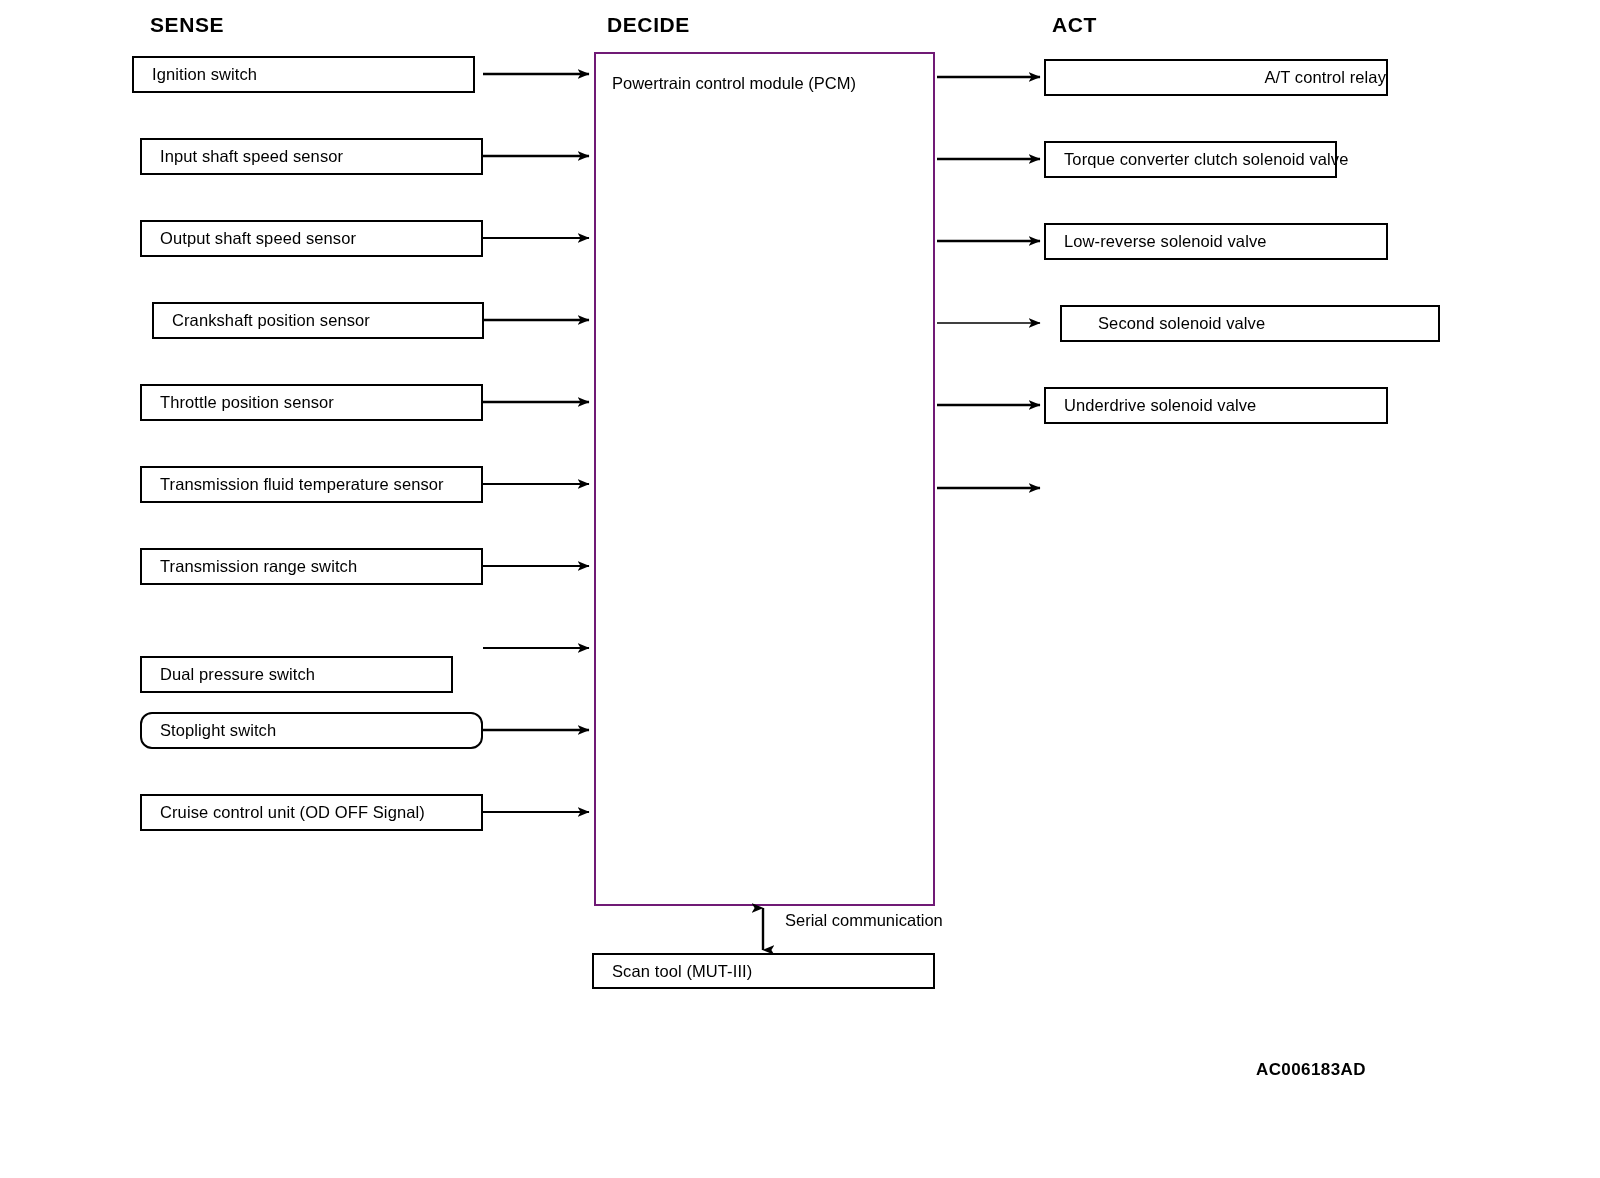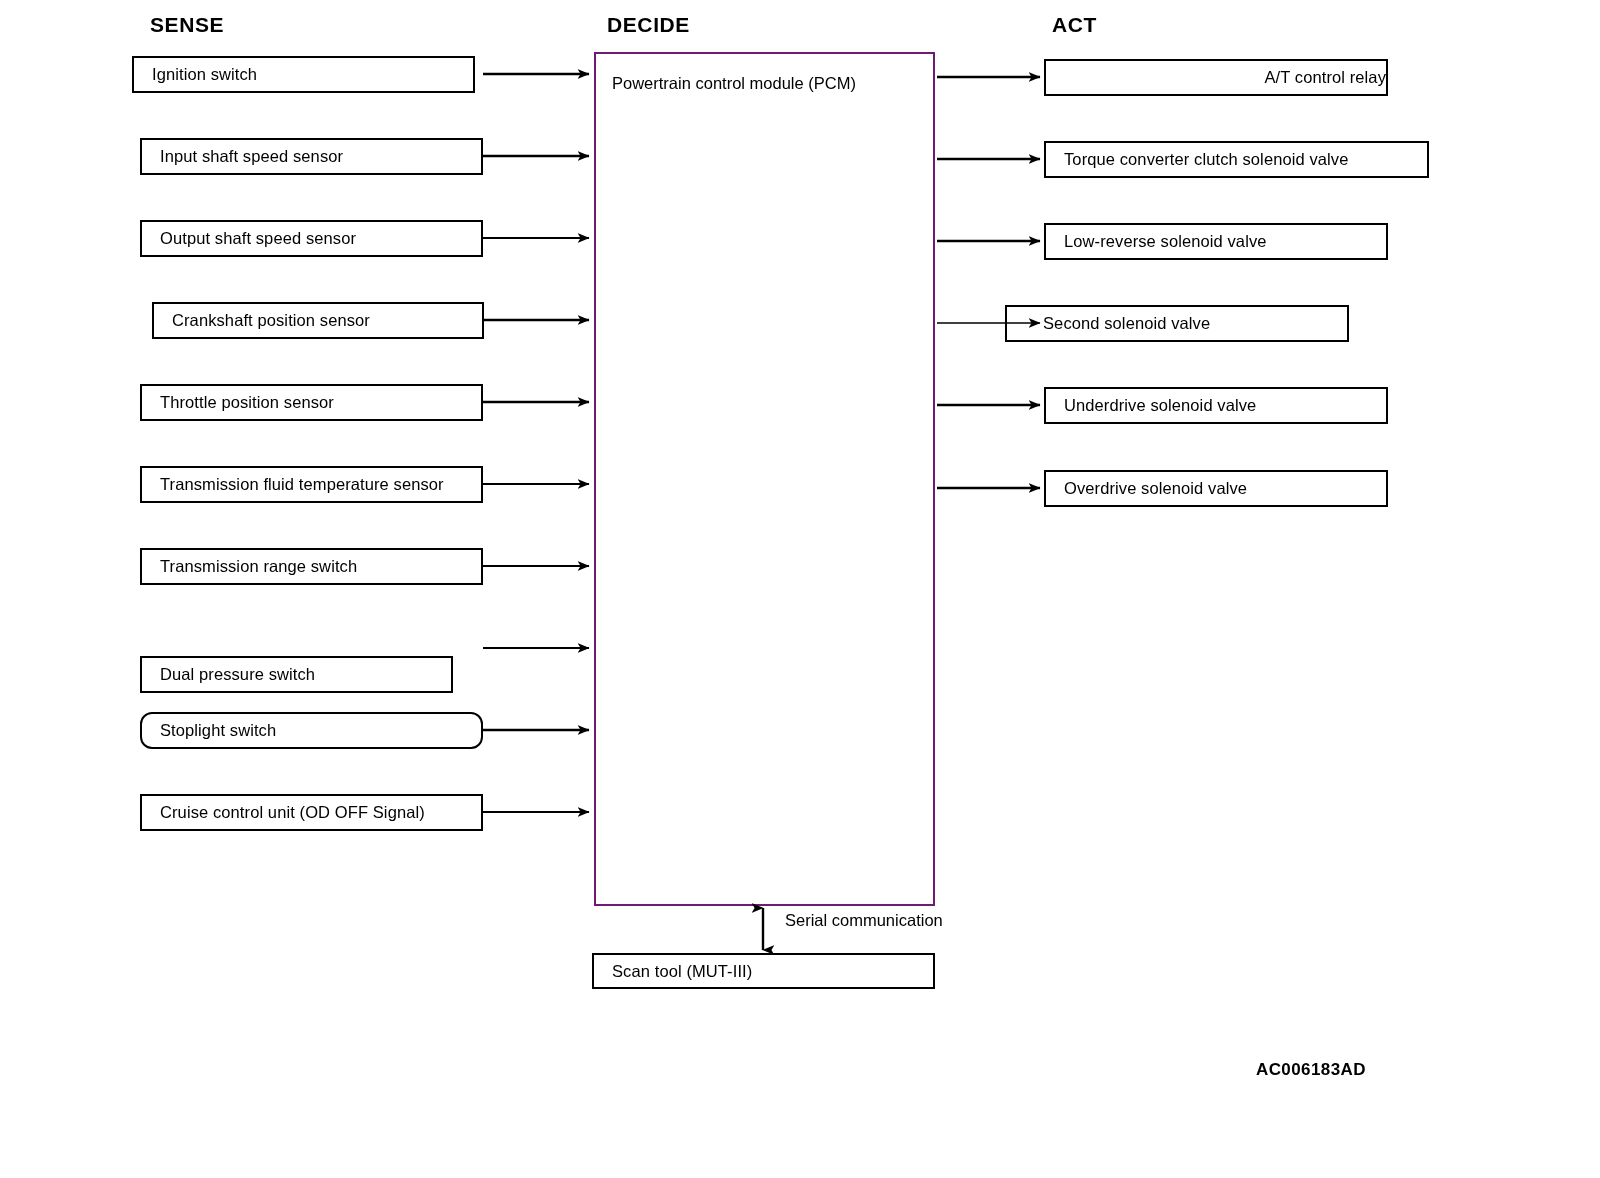--- a/index.html
+++ b/index.html
@@ -113,34 +113,31 @@
     <span class="node-label">Cruise control unit (OD OFF Signal)</span>
   </div>
 
   <div class="pcm-box" style="left:594px; top:52px; width:341px; height:854px;">
     <span class="node-label">Powertrain control module (PCM)</span>
   </div>
 
   <div class="node-box" style="left:1044px; top:59px; width:344px; height:37px;justify-content:flex-end;">
     <span class="node-label">A/T control relay</span>
   </div>
-  <div class="node-box" style="left:1044px; top:141px; width:385px; height:37px;">
+  <div class="node-box" style="left:1044px; top:141px; width:293px; height:37px;">
     <span class="node-label">Torque converter clutch solenoid valve</span>
   </div>
   <div class="node-box" style="left:1044px; top:223px; width:344px; height:37px;">
     <span class="node-label">Low-reverse solenoid valve</span>
   </div>
-  <div class="node-box" style="left:1005px; top:305px; width:344px; height:37px;padding-left:18px;">
+  <div class="node-box" style="left:1060px; top:305px; width:380px; height:37px;padding-left:18px;">
     <span class="node-label">Second solenoid valve</span>
   </div>
   <div class="node-box" style="left:1044px; top:387px; width:344px; height:37px;">
     <span class="node-label">Underdrive solenoid valve</span>
-  </div>
-  <div class="node-box" style="left:1044px; top:470px; width:344px; height:37px;">
-    <span class="node-label">Overdrive solenoid valve</span>
   </div>
 
   <div class="node-box" style="left:592px; top:953px; width:343px; height:36px;">
     <span class="node-label">Scan tool (MUT-III)</span>
   </div>
 
   <div class="serial-label" style="left:785px; top:911px;">Serial communication</div>
 
   <svg class="conn" style="left:0; top:0;" width="1600" height="1178">
     <defs>

